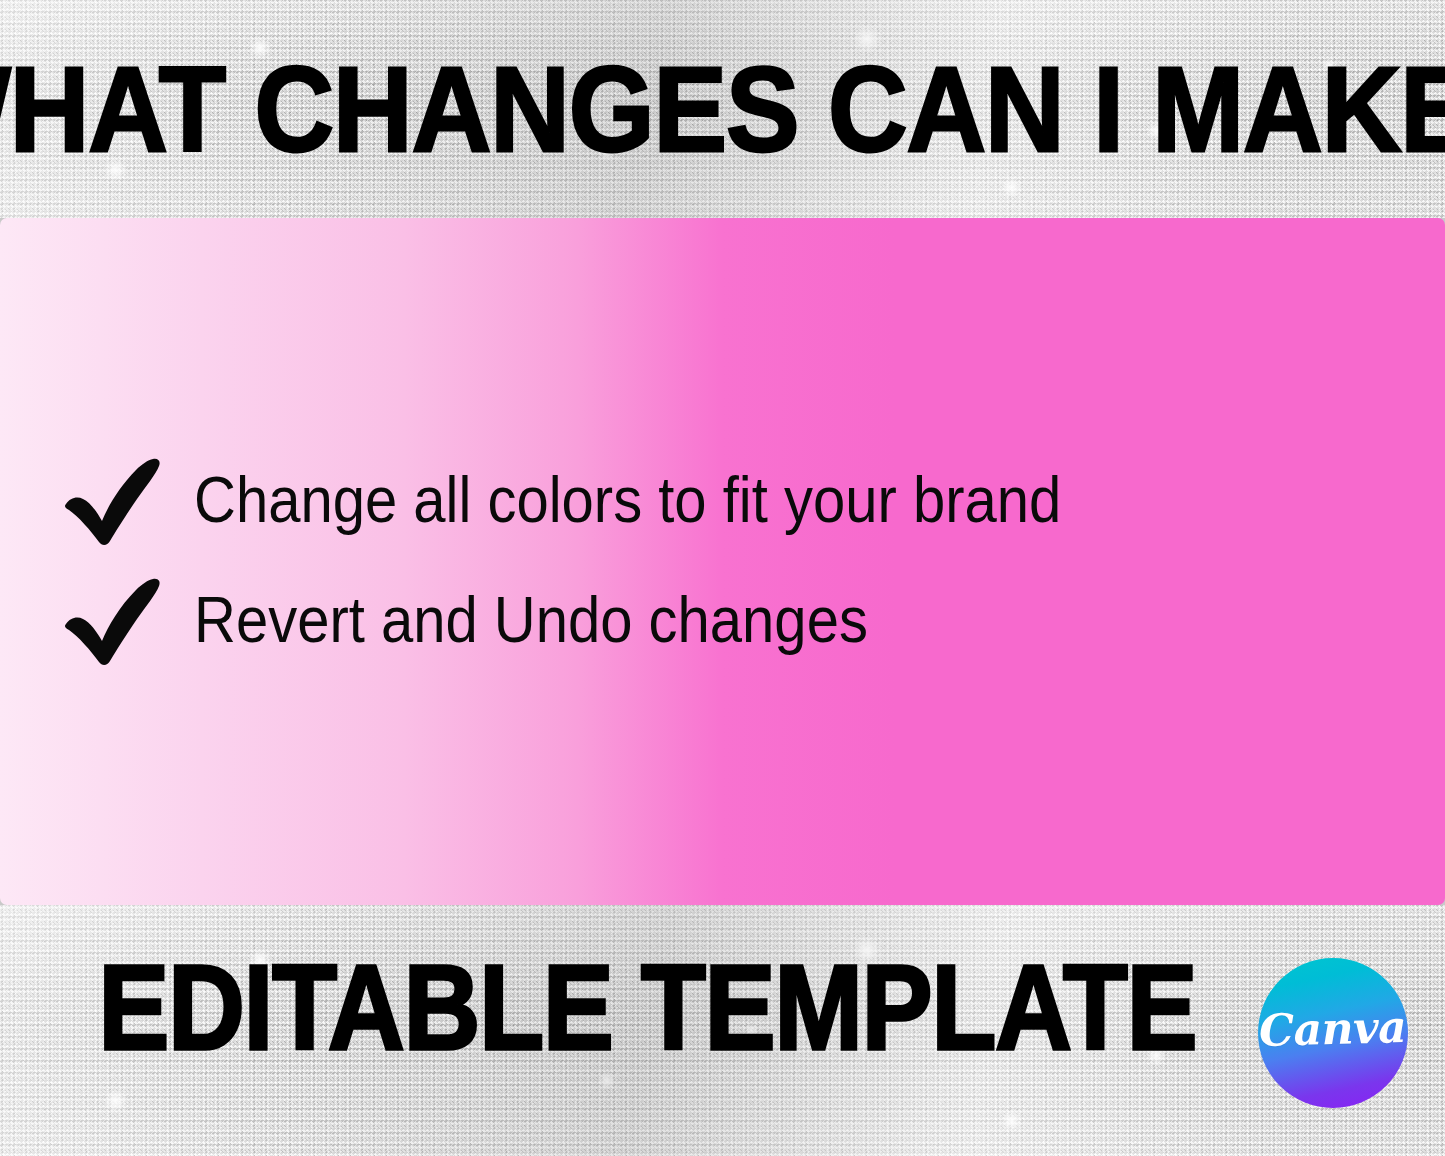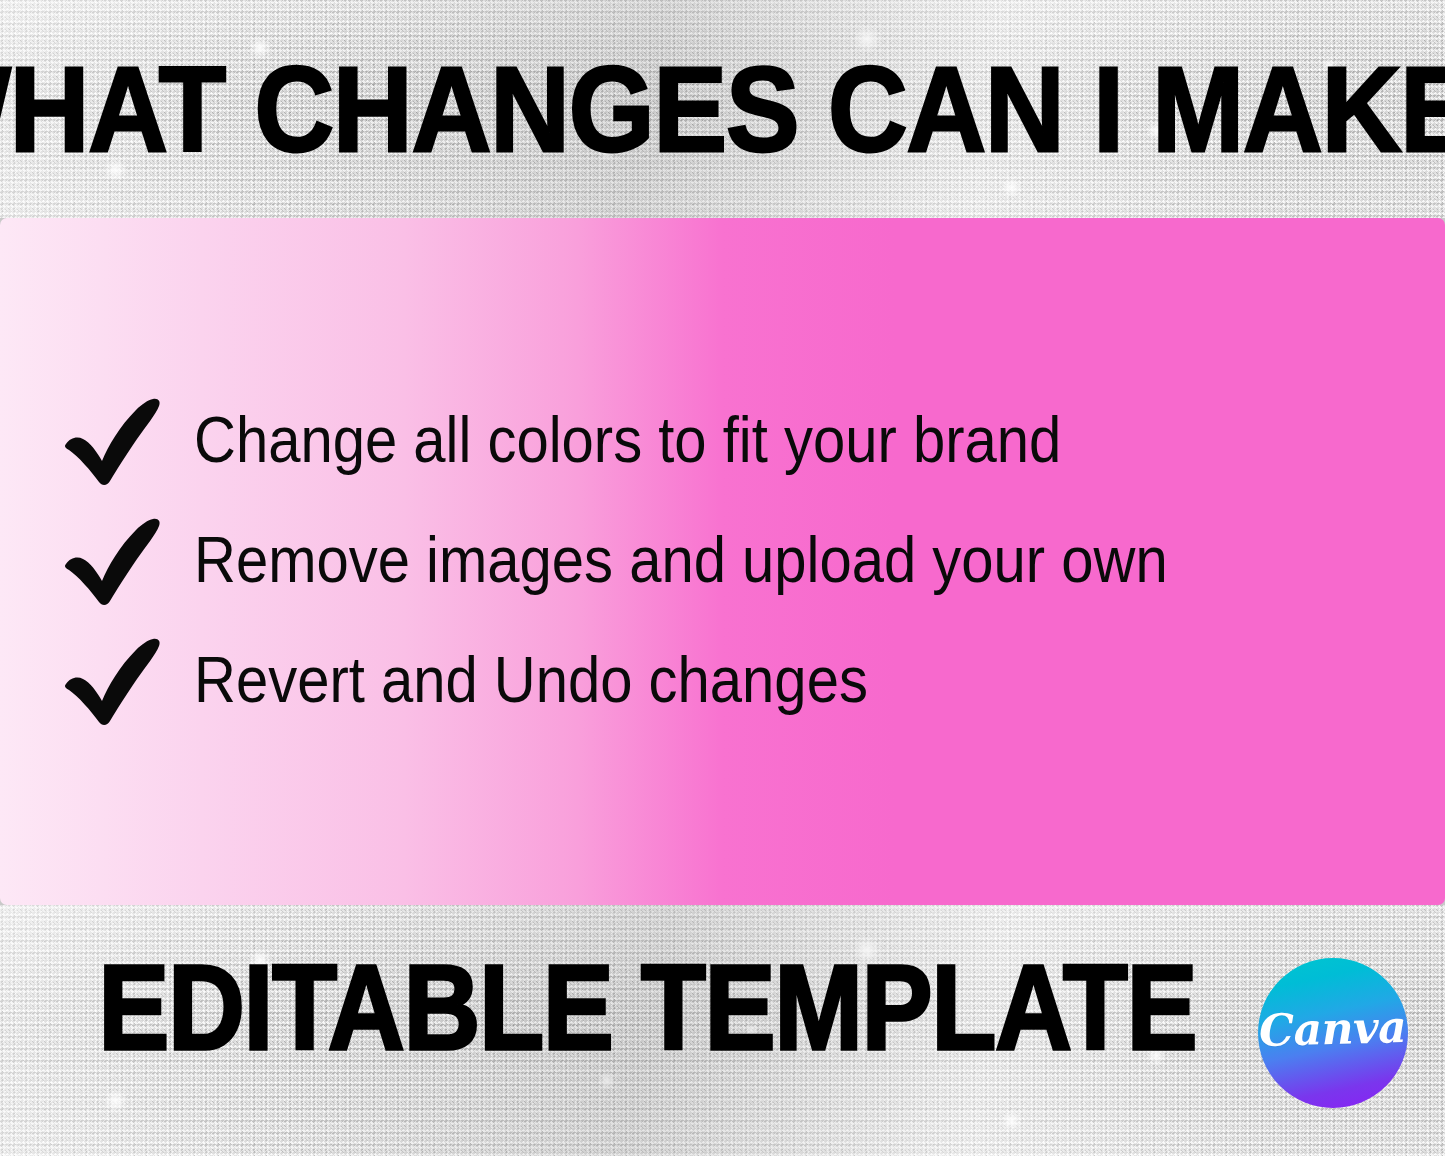--- a/index.html
+++ b/index.html
@@ -264,26 +264,20 @@
 
     <div class="feature-row">
       <svg class="check-mark" viewBox="0 0 108 92" aria-hidden="true">
         <path d="M6 50 C10 44 17 42 23 45 C30 48 37 58 42 67 C48 52 60 32 76 16 C82 10 88 6 93 5 C98 4 101 7 99 12 C96 20 86 32 77 45 C66 61 56 77 50 87 C47 92 42 92 39 88 C31 77 18 62 9 56 C5 54 4 52 6 50 Z" fill="#0a0a0a"></path>
       </svg>
       <div class="feature-text">Change all colors to fit your brand</div>
     </div>
 
 
 
-    <div class="feature-row">
-      <svg class="check-mark" viewBox="0 0 108 92" aria-hidden="true">
-        <path d="M6 50 C10 44 17 42 23 45 C30 48 37 58 42 67 C48 52 60 32 76 16 C82 10 88 6 93 5 C98 4 101 7 99 12 C96 20 86 32 77 45 C66 61 56 77 50 87 C47 92 42 92 39 88 C31 77 18 62 9 56 C5 54 4 52 6 50 Z" fill="#0a0a0a"></path>
-      </svg>
-      <div class="feature-text">Remove images and upload your own</div>
-    </div>
 
     <div class="feature-row">
       <svg class="check-mark" viewBox="0 0 108 92" aria-hidden="true">
         <path d="M6 50 C10 44 17 42 23 45 C30 48 37 58 42 67 C48 52 60 32 76 16 C82 10 88 6 93 5 C98 4 101 7 99 12 C96 20 86 32 77 45 C66 61 56 77 50 87 C47 92 42 92 39 88 C31 77 18 62 9 56 C5 54 4 52 6 50 Z" fill="#0a0a0a"></path>
       </svg>
       <div class="feature-text">Revert and Undo changes</div>
     </div>
 
   </div>
 

